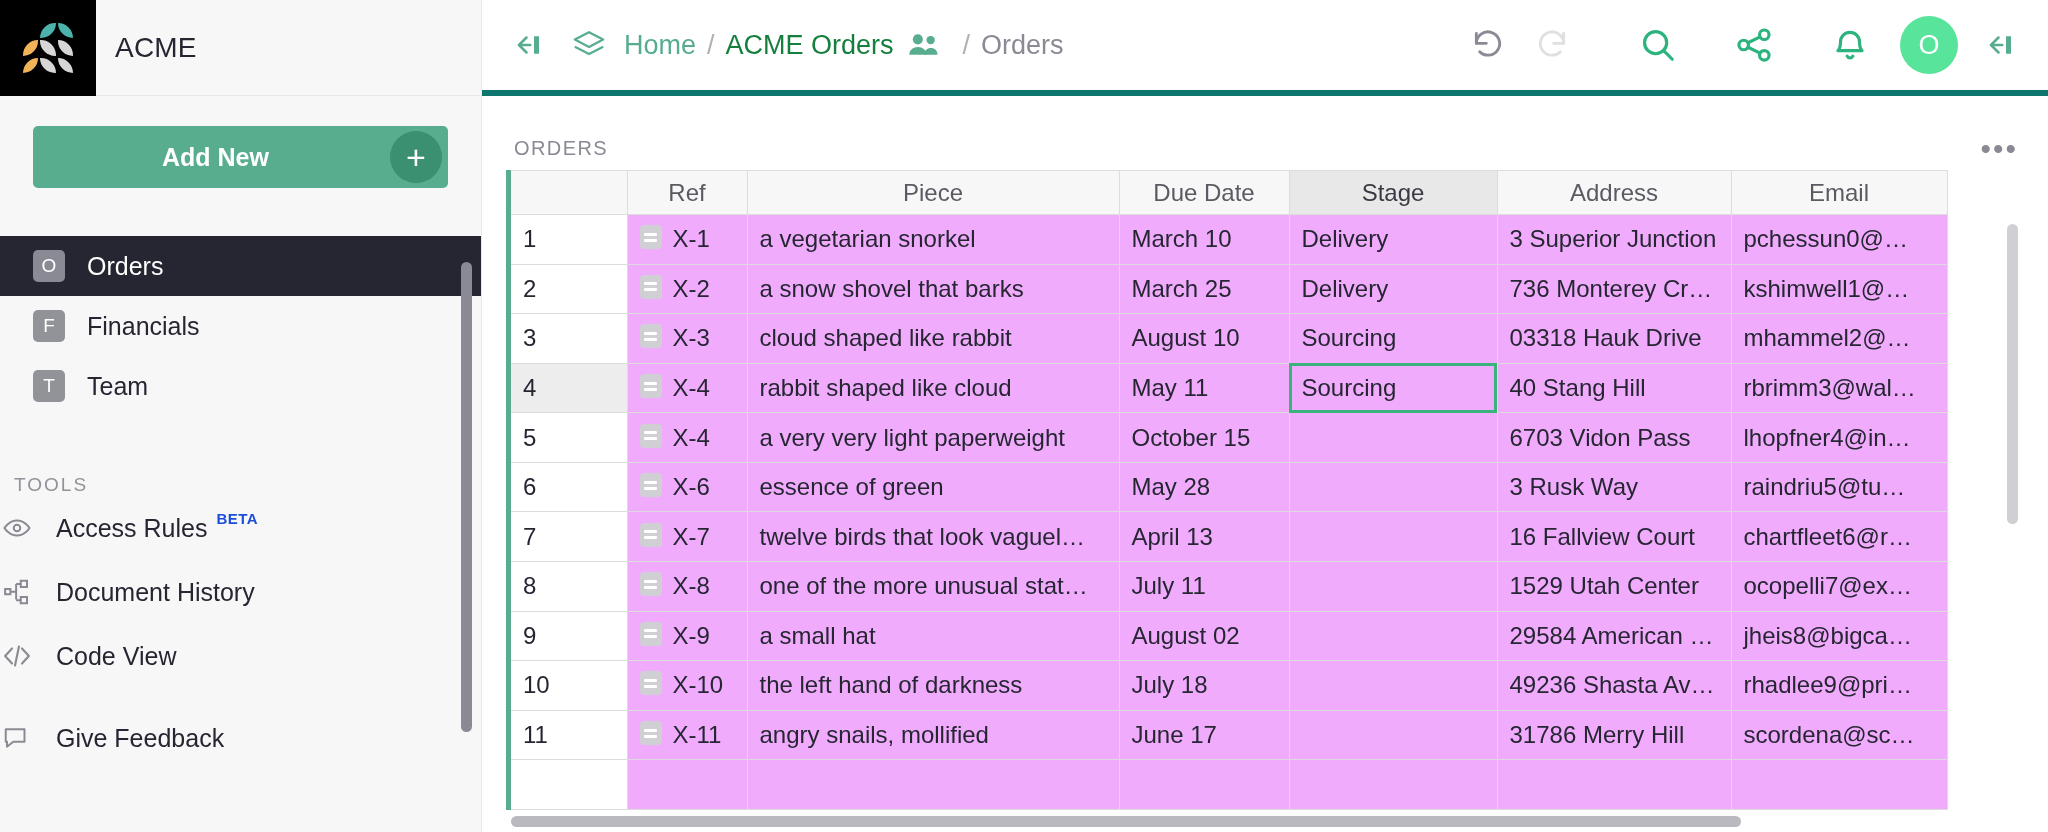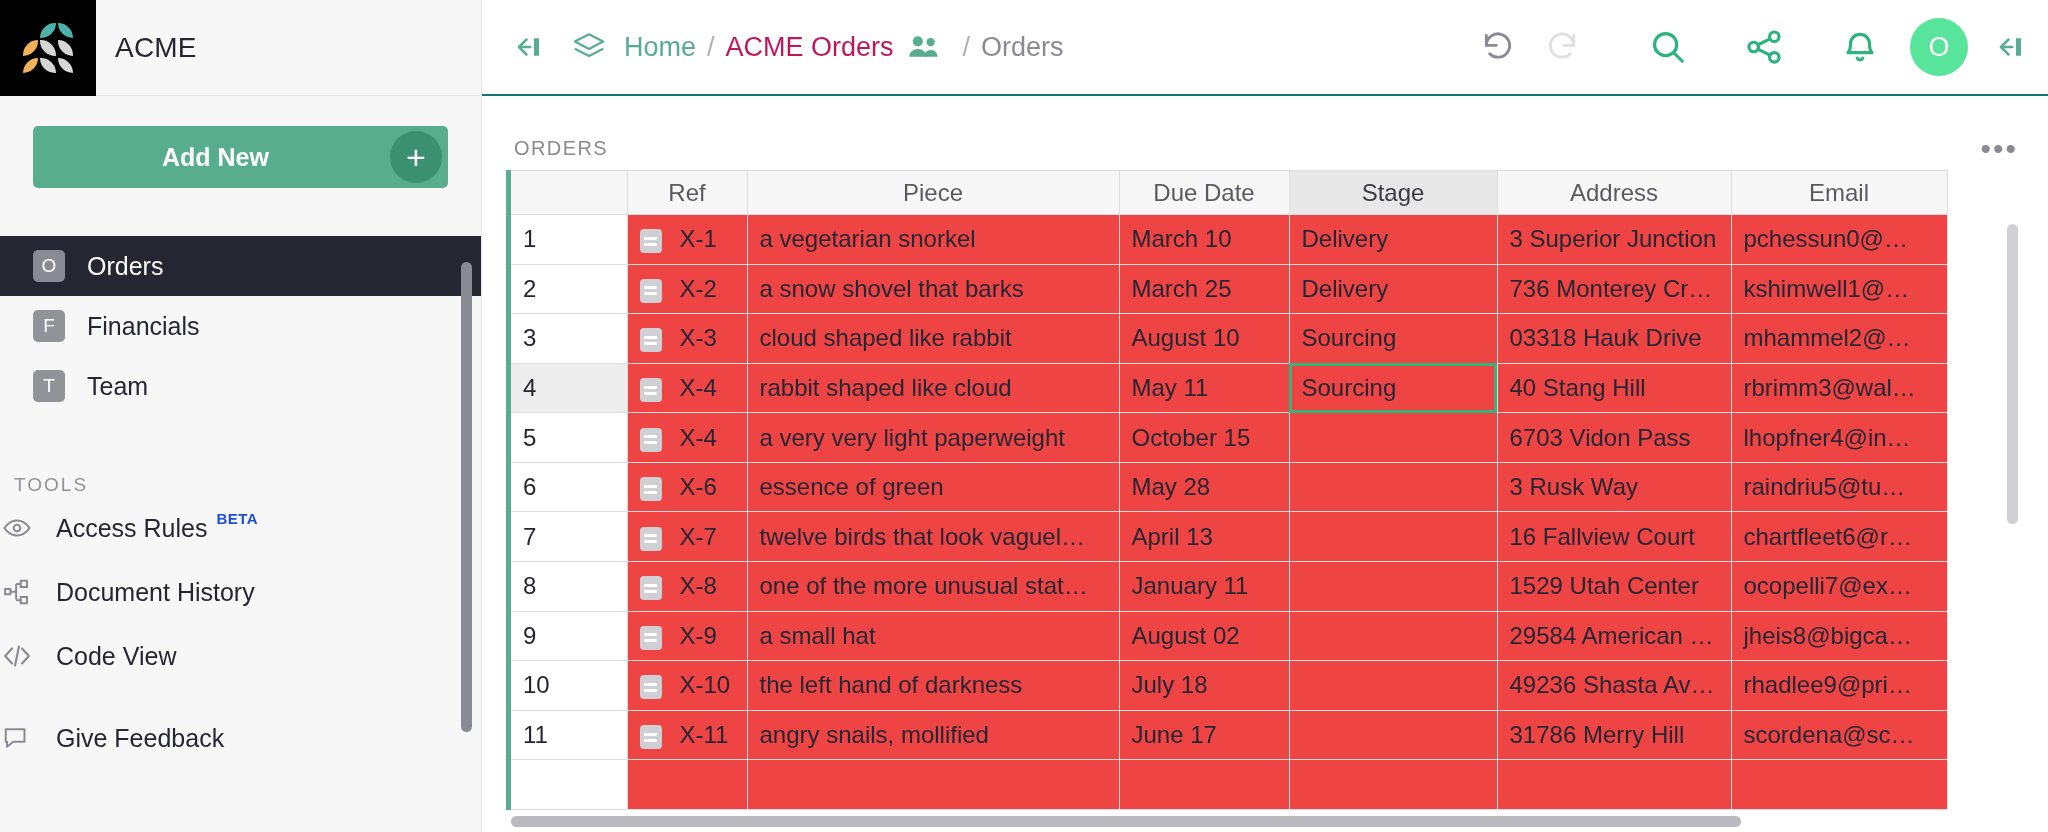--- a/index.html
+++ b/index.html
@@ -92,32 +92,32 @@
   }
   .lp-scrollbar {
     position: absolute; right: 9px; top: 262px;
     width: 11px; height: 470px; border-radius: 6px; background: #8a8a94;
   }
 
   
   .main { flex: 1; display: flex; flex-direction: column; background: #ffffff; min-width: 0; }
   .topbar {
     height: 96px; display: flex; align-items: center;
-    padding: 0 12px 0 26px; background: #ffffff;
-    border-bottom: 2px solid #0f766e;
+    padding: 0 22px 0 26px; background: #ffffff;
+    border-bottom: 6px solid #0f766e;
   }
   .collapse-btn {
     width: 42px; height: 42px; display: flex; align-items: center; justify-content: center;
     color: #58ad8f; cursor: pointer; margin-right: 22px;
   }
   .crumbs { display: flex; align-items: center; gap: 0; font-size: 27px; color: #8a8a94; }
   .crumb-icon { display: flex; align-items: center; color: #58ad8f; margin-right: 18px; }
   .crumb-link { color: #58ad8f; cursor: pointer; }
   .crumb-sep { margin: 0 11px; color: #b0b0b6; }
-  .crumb-text { color: #be185d; }
+  .crumb-text { color: #15803d; }
   .crumb-people { display: flex; align-items: center; color: #58ad8f; margin: 0 12px 0 14px; }
   .crumb-current { color: #8a8a94; }
   .topbar-spacer { flex: 1; }
   .tb-icons { display: flex; align-items: center; gap: 0; }
   .tb-btn {
     width: 64px; height: 64px; display: flex; align-items: center; justify-content: center;
     cursor: pointer; color: #8a8a94;
   }
   .tb-btn.green { color: #2cb37e; }
   .tb-btn.disabled { color: #e0e0e3; }
@@ -135,40 +135,40 @@
   
   .viewarea { flex: 1; padding: 30px 24px 0 24px; display: flex; flex-direction: column; min-height: 0; }
   .section-head { display: flex; align-items: center; height: 44px; padding: 0 6px 0 8px; }
   .section-title { font-size: 20px; letter-spacing: 1.4px; color: #8a8a94; }
   .section-spacer { flex: 1; }
   .dots { color: #8a8a94; font-size: 30px; letter-spacing: 2px; cursor: pointer; line-height: 0.7; }
 
   .grid-wrap { flex: 1; display: flex; flex-direction: column; min-height: 0; position: relative; }
   .grid-scroller { flex: 1; overflow: hidden; position: relative; display: flex; }
   .grid-accent { width: 5px; background: #58ad8f; flex: 0 0 5px; margin-top: 0; }
-  table.grid { border-collapse: collapse; table-layout: fixed; background: #ef4444; }
+  table.grid { border-collapse: collapse; table-layout: fixed; background: #f0abfc; }
   table.grid th, table.grid td {
     border-right: 1px solid #dcdcdc; border-bottom: 1px solid #dcdcdc;
     font-size: 24px; color: #262633; font-weight: normal;
     height: 46px; padding: 0 12px; text-align: left;
     white-space: nowrap; overflow: hidden; text-overflow: ellipsis;
   }
   table.grid thead th {
     background: #f7f7f7; text-align: center; color: #5a5a63;
     border-top: 1px solid #dcdcdc; height: 44px;
   }
   table.grid thead th.active-col { background: #e8e8e8; color: #3a3a44; }
   td.rownum {
     text-align: right; color: #262633; background: #ffffff;
     padding-right: 16px; font-size: 24px;
   }
   tr.cursor-row td.rownum { background: #ededed; }
   th.col-rownum { background: #f7f7f7; }
   td.ref-cell { display: table-cell; }
-  .ref-inner { display: flex; align-items: flex-end; gap: 18px; }
+  .ref-inner { display: flex; align-items: flex-start; gap: 11px; }
   .ref-icon {
     width: 22px; height: 24px; border-radius: 4px; background: #cfcfd4;
     display: flex; flex-direction: column; align-items: center; justify-content: center; gap: 3px;
     flex: 0 0 22px;
   }
   .ref-icon i { display: block; width: 13px; height: 3px; background: #ffffff; border-radius: 1px; }
   td.selected-cell {
     outline: 3px solid #39b37c; outline-offset: -3px;
   }
   .vscroll {
@@ -510,21 +510,21 @@
                 <td class="ref-cell">
                     <span class="ref-inner">
                       <span class="ref-icon">
                         <i></i>
                         <i></i>
                       </span>
                       <span>X-8</span>
                     </span>
                   </td>
                 <td>one of the more unusual stat…</td>
-                <td>January 11</td>
+                <td>July 11</td>
                 <td></td>
                 <td>1529 Utah Center</td>
                 <td>ocopelli7@ex…</td>
               </tr>
               <tr>
                 <td class="rownum">9</td>
                 <td class="ref-cell">
                     <span class="ref-inner">
                       <span class="ref-icon">
                         <i></i>

